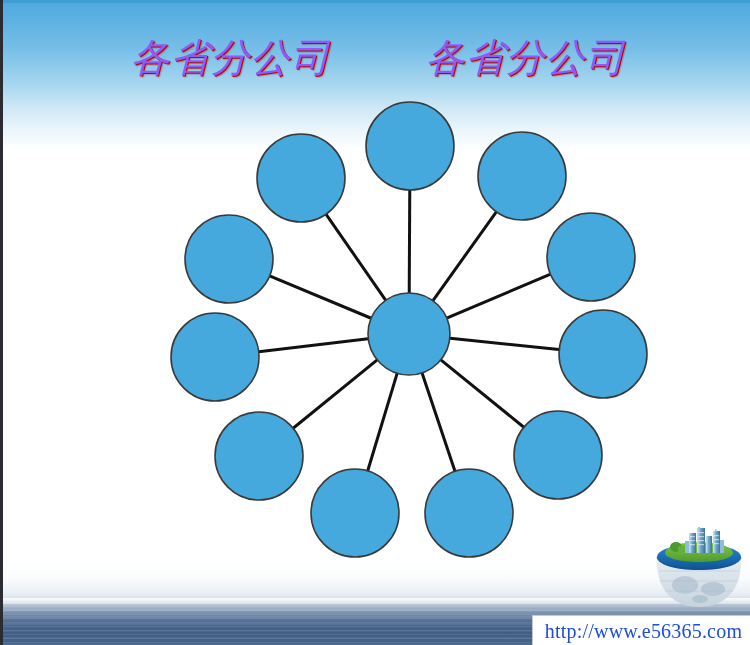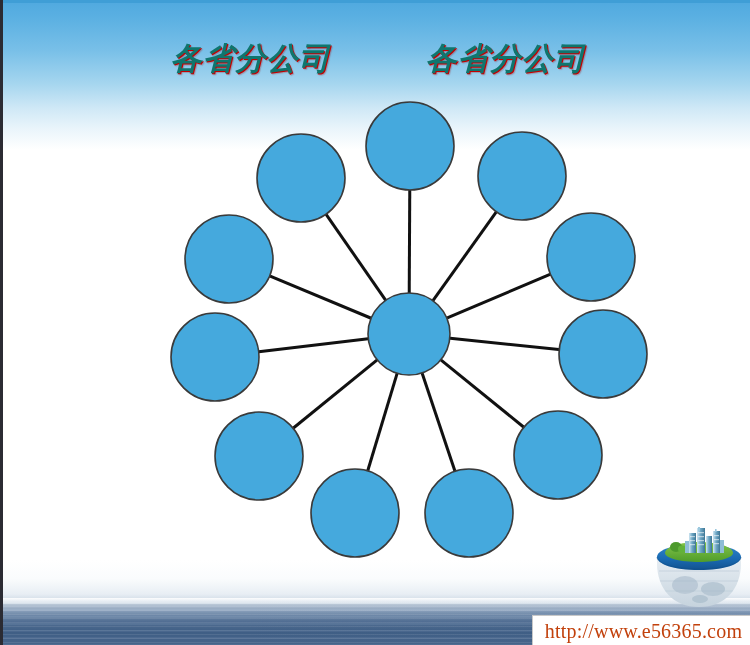--- a/index.html
+++ b/index.html
@@ -49,25 +49,25 @@
     left: 0;
     top: 33px;
     width: 750px;
     text-align: center;
     z-index: 6;
     white-space: nowrap;
   }
   .title-text {
     display: inline-block;
     font-family: "DejaVu Sans", "Liberation Sans", sans-serif;
-    font-size: 31px;
+    font-size: 39px;
     line-height: 50px;
-    font-weight: bold;
+    font-weight: normal;
     font-style: italic;
-    color: #0f766e;
+    color: #8b5cf6;
     letter-spacing: 1px;
     text-shadow: 1px 1px 0 #c40000, 2px 2px 1px rgba(150,0,0,0.25);
   }
   .title-gap {
     display: inline-block;
     width: 86px;
   }
 
   
   .diagram {
@@ -153,21 +153,21 @@
     border-left: 1px solid #c8c8c8;
     z-index: 9;
     display: flex;
     align-items: center;
     justify-content: center;
   }
   .watermark-text {
     font-family: "Liberation Serif", "DejaVu Serif", serif;
     font-size: 20px;
     line-height: 22px;
-    color: #c2410c;
+    color: #1d4ed8;
     letter-spacing: 0.2px;
   }
 </style>
 </head>
 <body>
 
 <div id="poster">
 
   <div class="sky">
     <div class="sky-topline"></div>

